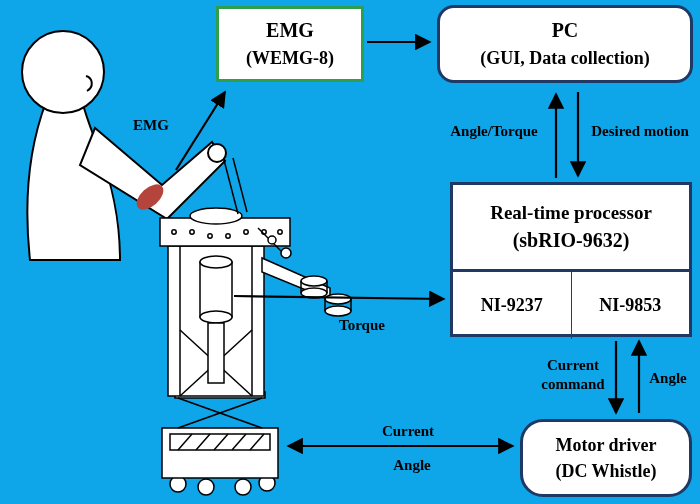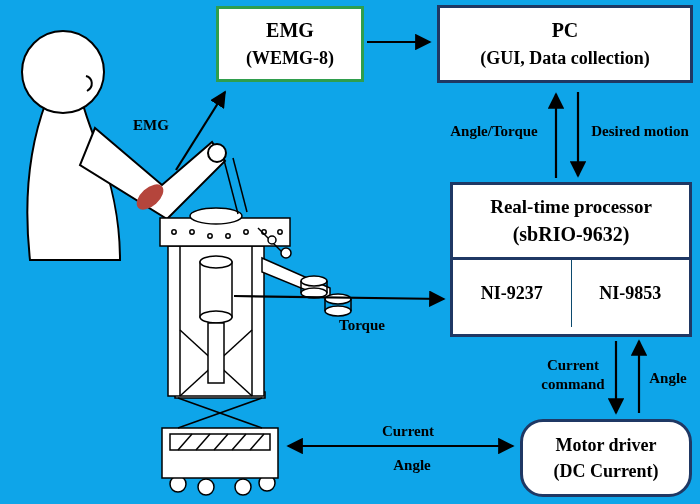--- a/index.html
+++ b/index.html
@@ -10,23 +10,23 @@
   #diagram-svg{position:absolute;left:0;top:0;width:700px;height:504px;}
   .box{
     position:absolute;box-sizing:border-box;background:#fff;
     border:3px solid #1f3864;display:flex;flex-direction:column;
     align-items:center;justify-content:center;text-align:center;
     font-weight:bold;color:#000;line-height:1.45;
   }
   .box .t1{font-size:20px;}
   .box .t2{font-size:18px;}
   #emg-box{left:216px;top:6px;width:148px;height:76px;border-color:#2f9e4d;}
-  #pc-box{left:437px;top:5px;width:256px;height:78px;}
+  #pc-box{left:437px;top:5px;width:256px;height:78px;border-radius:17px;}
   #rtp-box{left:450px;top:182px;width:242px;height:155px;padding:0;display:block;}
-  .rtp-top{height:72px;display:flex;flex-direction:column;align-items:center;justify-content:center;line-height:1.4;}
+  .rtp-top{height:84px;display:flex;flex-direction:column;align-items:center;justify-content:center;line-height:1.4;}
   .rtp-top .t1{font-size:19px;}
   .rtp-top .t2{font-size:20px;}
   .rtp-row{display:flex;height:67px;border-top:3px solid #1f3864;}
   .rtp-cell{flex:1;display:flex;align-items:center;justify-content:center;font-size:18px;font-weight:bold;}
   .rtp-cell.right{border-left:1px solid #0c4a6e;}
   #motor-box{left:520px;top:419px;width:172px;height:78px;border-radius:23px;}
   #motor-box .t1,#motor-box .t2{font-size:18px;}
   .lbl{
     position:absolute;font-weight:bold;font-size:15px;color:#000;
     text-align:center;line-height:1.25;white-space:nowrap;
@@ -150,21 +150,21 @@
       <div class="t2">(sbRIO-9632)</div>
     </div>
     <div class="rtp-row">
       <div class="rtp-cell">NI-9237</div>
       <div class="rtp-cell right">NI-9853</div>
     </div>
   </div>
 
   <div id="motor-box" class="box">
     <div class="t1">Motor driver</div>
-    <div class="t2">(DC Current)</div>
+    <div class="t2">(DC Whistle)</div>
   </div>
 
   <div id="lbl-emg" class="lbl">EMG</div>
   <div id="lbl-desired-motion" class="lbl">Desired motion</div>
   <div id="lbl-angle-torque" class="lbl">Angle/Torque</div>
   <div id="lbl-torque" class="lbl">Torque</div>
   <div id="lbl-position" class="lbl">
     <div>Current</div>
     <div>command</div>
   </div>

